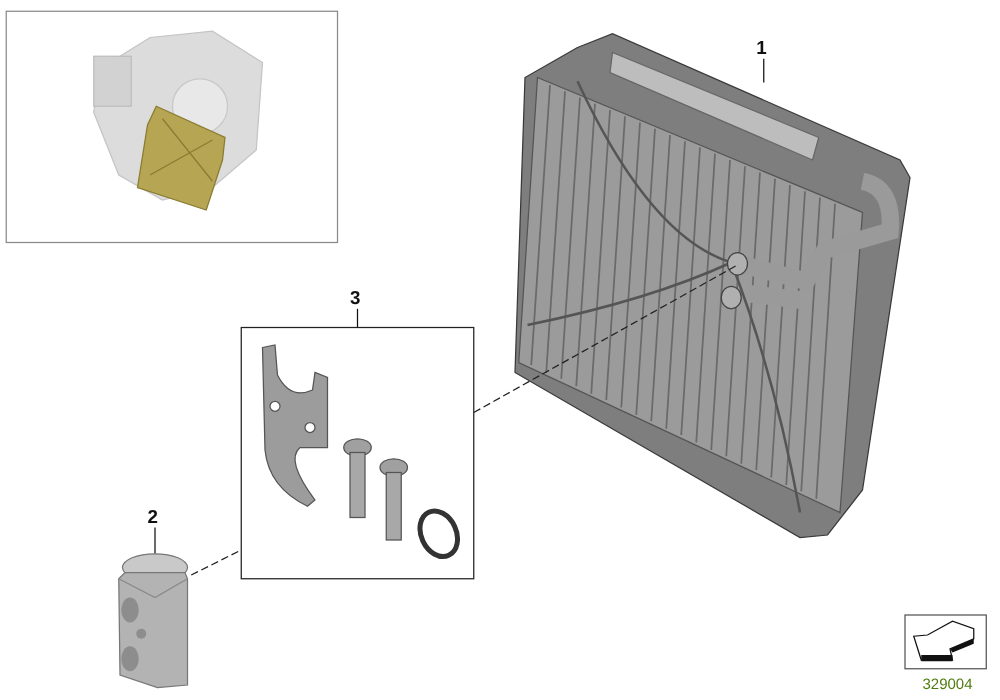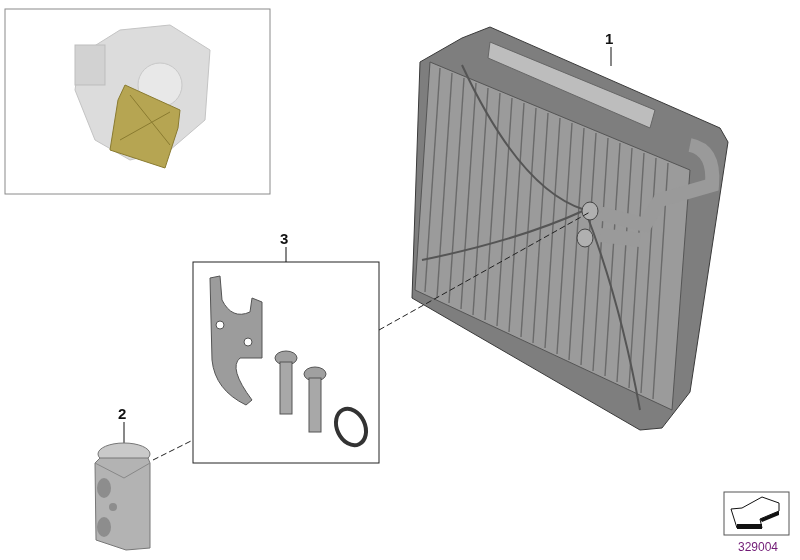--- a/index.html
+++ b/index.html
@@ -1,19 +1,19 @@
 <!DOCTYPE html>
 <html><head>
 <meta charset="utf-8">
 <style>
   html, body { margin:0; padding:0; background:#ffffff; }
   body { width:800px; height:560px; position:relative; overflow:hidden; font-family:"Liberation Sans", sans-serif; }
   .abs { position:absolute; }
   .callout { font-weight:bold; font-size:15px; color:#111; }
-  .ref { font-size:12px; color:#701a75; }
+  .ref { font-size:12px; color:#4d7c0f; }
   svg { position:absolute; left:0; top:0; }
 </style>
 </head>
 <body>
 
 <svg width="800" height="560" viewBox="0 0 800 560">
 
   <rect x="5" y="9" width="265" height="185" fill="#fff" stroke="#8a8a8a"></rect>
   <g>
     <path d="M120 30 L170 25 L210 50 L205 120 L170 150 L130 160 L95 140 L75 90 L80 55 Z" fill="#dcdcdc" stroke="#c4c4c4"></path>

